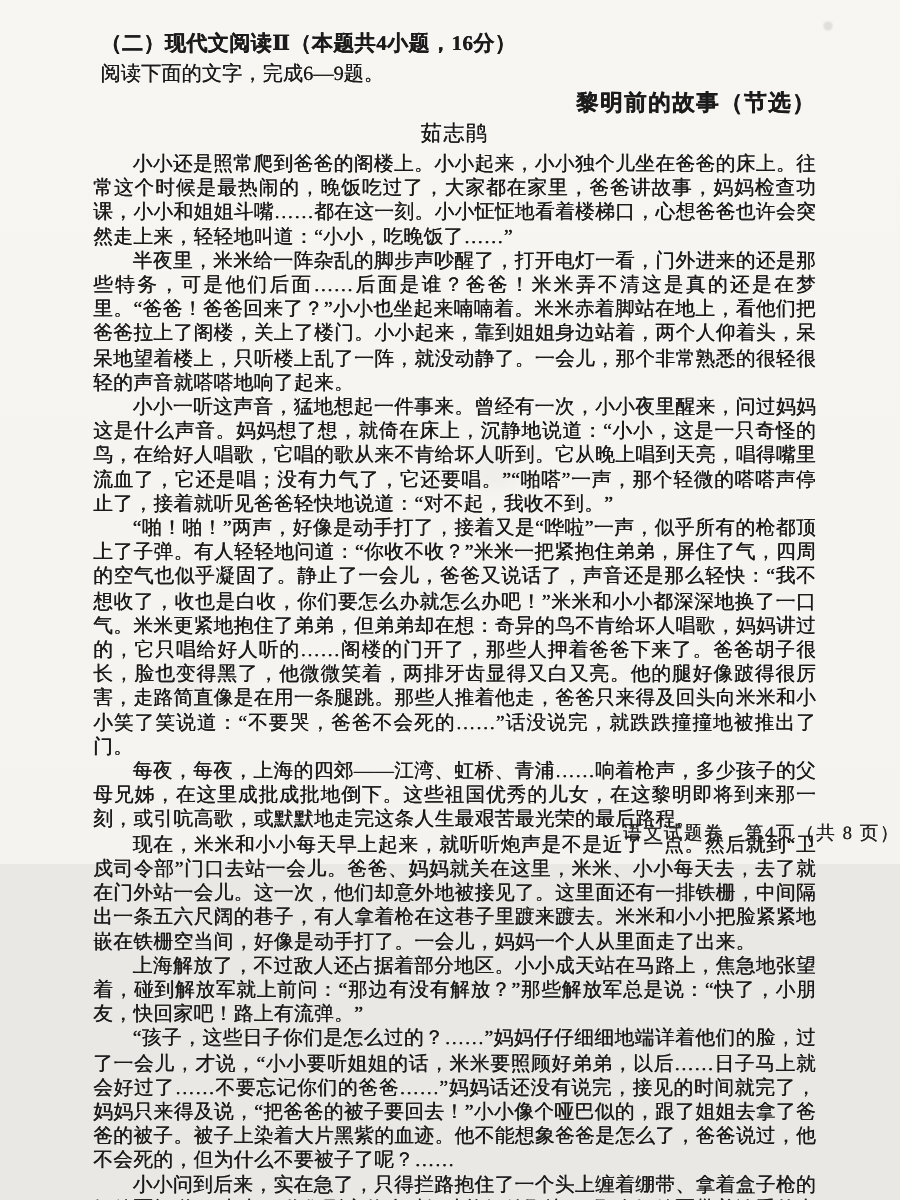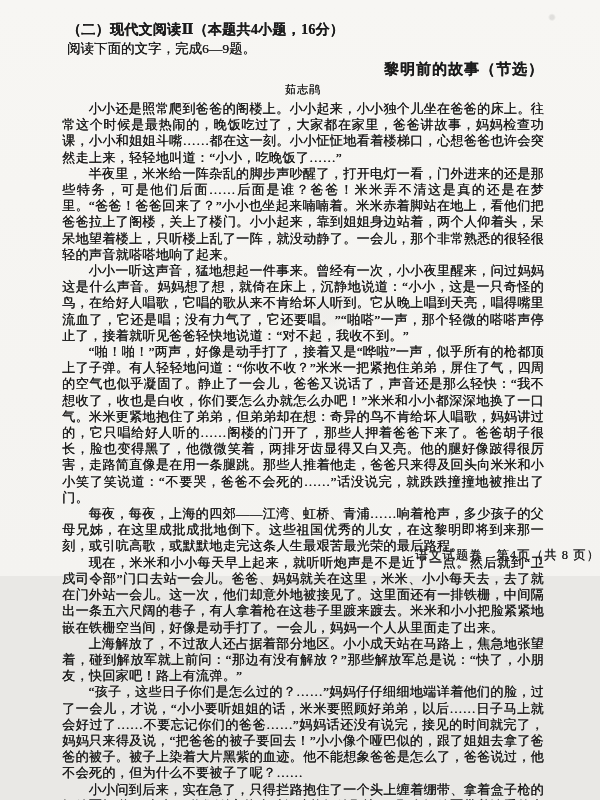--- a/index.html
+++ b/index.html
@@ -28,21 +28,21 @@
   .instruction{
     font-size:13.5px;line-height:19px;padding-left:5px;
     text-shadow:.2px 0 0 currentColor;
   }
   .title{
     text-align:right;font-weight:700;font-size:15px;line-height:21px;
     margin-top:1px;letter-spacing:1px;
     text-shadow:.3px 0 0 currentColor;
   }
   .author{
-    text-align:center;font-size:11px;line-height:19px;
+    text-align:center;font-size:14px;line-height:19px;
     margin-bottom:2px;letter-spacing:1px;
     text-shadow:.2px 0 0 currentColor;
   }
   .para{
     margin:0;font-size:13.2px;line-height:16.2px;
     text-align:justify;text-indent:2em;
     letter-spacing:.2px;
     text-shadow:.25px 0 0 currentColor;
   }
   .footer{

